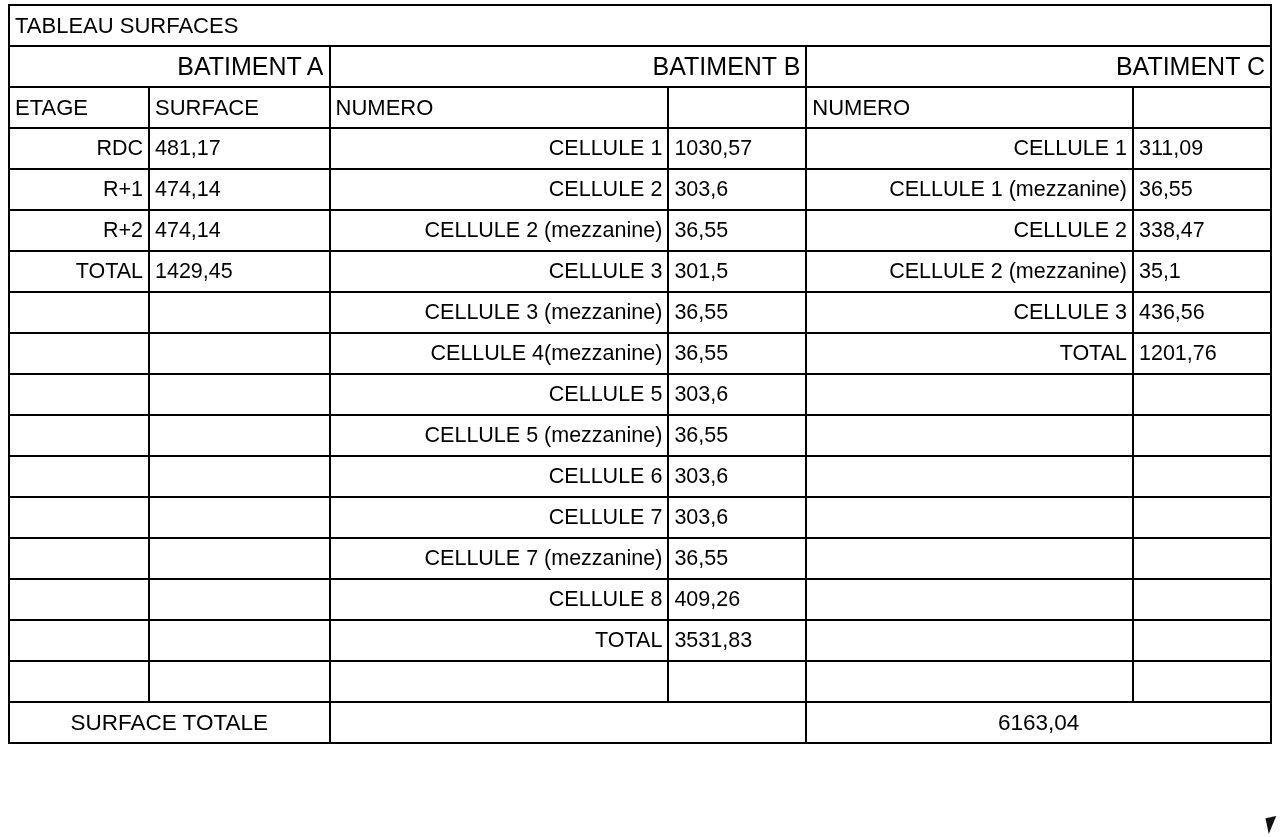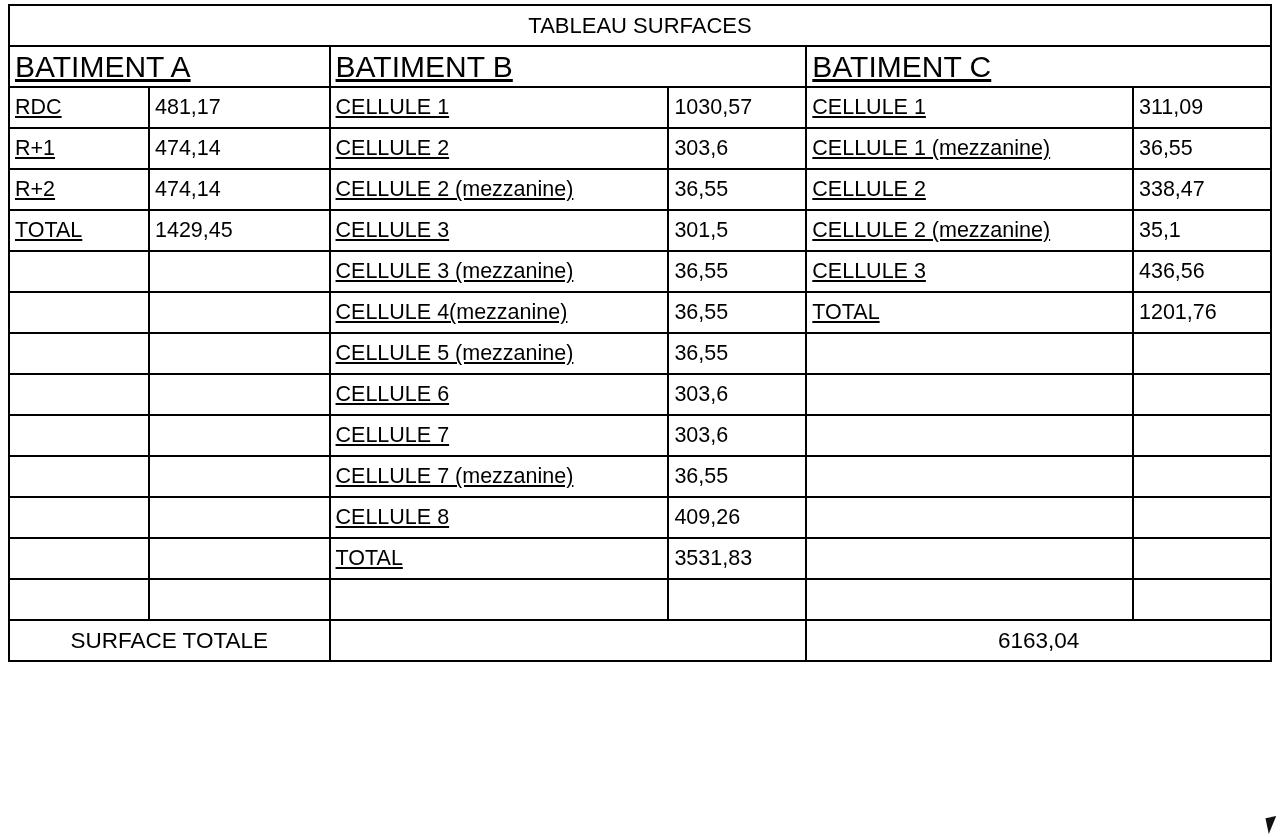--- a/index.html
+++ b/index.html
@@ -37,39 +37,36 @@
   }
   
   col.c-etage    { width: 138px; }
   col.c-surfa    { width: 178px; }
   col.c-bname    { width: 334px; }
   col.c-bval     { width: 136px; }
   col.c-cname    { width: 322px; }
   col.c-cval     { width: 136px; }
 
   .title-cell {
-    text-align: center;
     font-size: 22px;
     height: 38px;
   }
   .group-cell {
-    text-align: left;
-    font-size: 30px;
+    text-align: right;
+    font-size: 25px;
     height: 40px;
-    text-decoration: underline;
   }
   .hdr-cell {
     text-align: left;
     font-size: 22px;
   }
   .num {
   }
   .txt {
-    text-align: left;
-    text-decoration: underline;
+    text-align: right;
   }
   .blank {
     text-align: left;
   }
   .total-label {
     text-align: center;
     font-size: 22.5px;
     padding-left: 0;
   }
   .total-value {
@@ -110,20 +107,28 @@
       <tr>
         <td class="title-cell" colspan="6">TABLEAU SURFACES</td>
       </tr>
 
       <tr>
         <td class="group-cell" colspan="2">BATIMENT A</td>
         <td class="group-cell" colspan="2">BATIMENT B</td>
         <td class="group-cell" colspan="2">BATIMENT C</td>
       </tr>
 
+      <tr>
+        <td class="hdr-cell">ETAGE</td>
+        <td class="hdr-cell">SURFACE</td>
+        <td class="hdr-cell">NUMERO</td>
+        <td class="hdr-cell"></td>
+        <td class="hdr-cell">NUMERO</td>
+        <td class="hdr-cell"></td>
+      </tr>
 
       <tr>
         <td class="txt">RDC</td>
         <td class="num">481,17</td>
         <td class="txt">CELLULE 1</td>
         <td class="num">1030,57</td>
         <td class="txt">CELLULE 1</td>
         <td class="num">311,09</td>
       </tr>
 
@@ -166,20 +171,28 @@
 
       <tr>
         <td class="blank"></td>
         <td class="blank"></td>
         <td class="txt">CELLULE 4(mezzanine)</td>
         <td class="num">36,55</td>
         <td class="txt">TOTAL</td>
         <td class="num">1201,76</td>
       </tr>
 
+      <tr>
+        <td class="blank"></td>
+        <td class="blank"></td>
+        <td class="txt">CELLULE 5</td>
+        <td class="num">303,6</td>
+        <td class="blank"></td>
+        <td class="blank"></td>
+      </tr>
 
       <tr>
         <td class="blank"></td>
         <td class="blank"></td>
         <td class="txt">CELLULE 5 (mezzanine)</td>
         <td class="num">36,55</td>
         <td class="blank"></td>
         <td class="blank"></td>
       </tr>
 

